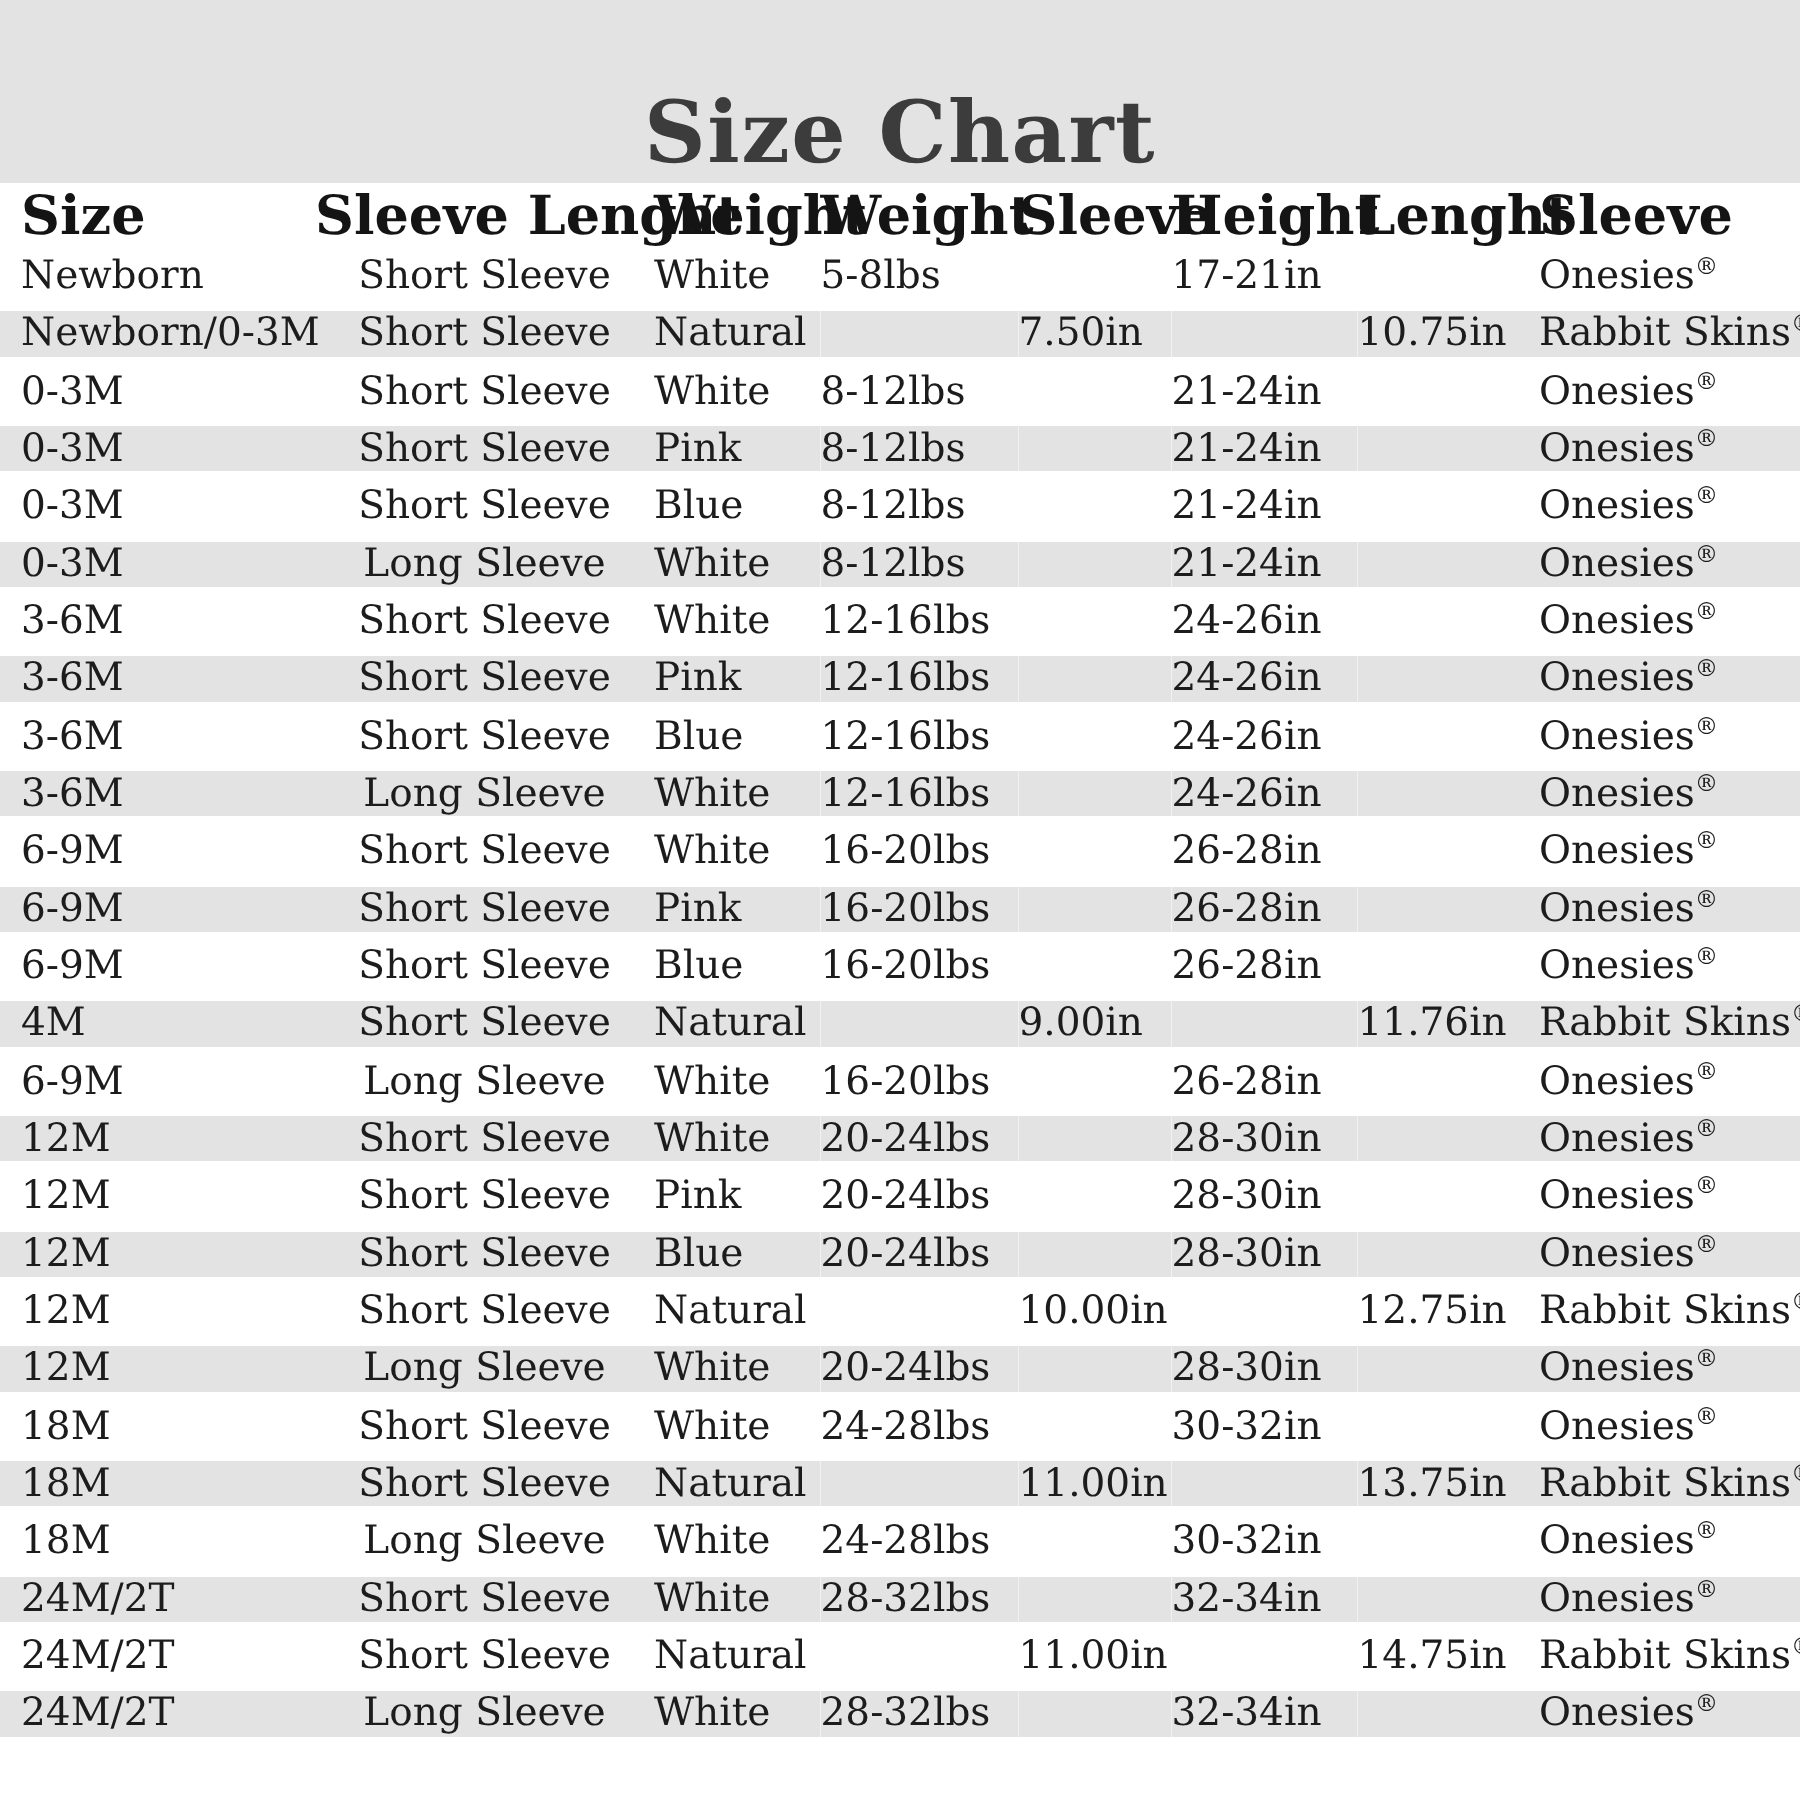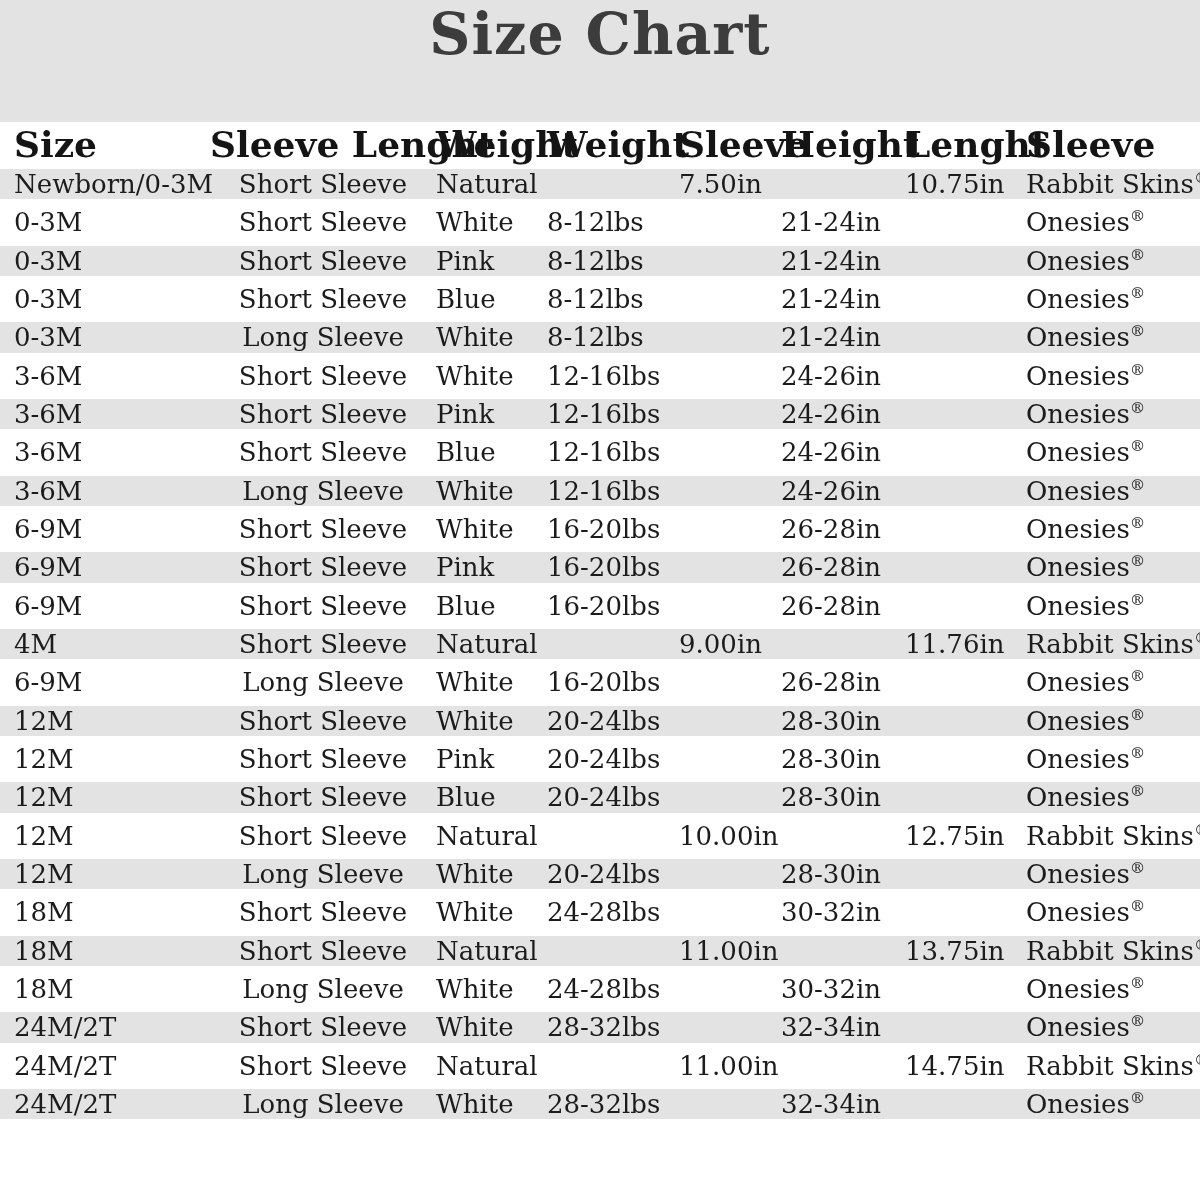--- a/index.html
+++ b/index.html
@@ -12,21 +12,21 @@
     background: var(--row-white, #ffffff);
     font-family: "DejaVu Serif", serif;
     color: var(--text, #1c1c1c);
     overflow: hidden;
   }
   .title-band {
     width: 1200px;
     height: 122px;
     background: var(--title-bg, #e3e3e3);
     display: flex;
-    align-items: flex-start;
+    align-items: flex-end;
     justify-content: center;
   }
   .page-title {
     margin: 0;
     font-size: 57px;
     font-weight: bold;
     letter-spacing: 1px;
     color: var(--title-text, #3c3c3c);
   }
   table.size-chart {
@@ -92,20 +92,30 @@
         <th class="c1">Sleeve Lenght</th>
         <th class="c2">Weight</th>
         <th class="c3">Weight</th>
         <th class="c4">Sleeve</th>
         <th class="c5">Height</th>
         <th class="c6">Lenght</th>
         <th class="c7">Sleeve</th>
       </tr>
   </thead>
   <tbody>
+      <tr>
+        <td class="c0">Newborn</td>
+        <td class="c1">Short Sleeve</td>
+        <td class="c2">White</td>
+        <td class="c3">5-8lbs</td>
+        <td class="c4"></td>
+        <td class="c5">17-21in</td>
+        <td class="c6"></td>
+        <td class="c7"><span>Onesies</span><sup class="reg">®</sup></td>
+      </tr>
       <tr class="stripe">
         <td class="c0">Newborn/0-3M</td>
         <td class="c1">Short Sleeve</td>
         <td class="c2">Natural</td>
         <td class="c3"></td>
         <td class="c4">7.50in</td>
         <td class="c5"></td>
         <td class="c6">10.75in</td>
         <td class="c7"><span>Rabbit Skins</span><sup class="reg">®</sup></td>
       </tr>

